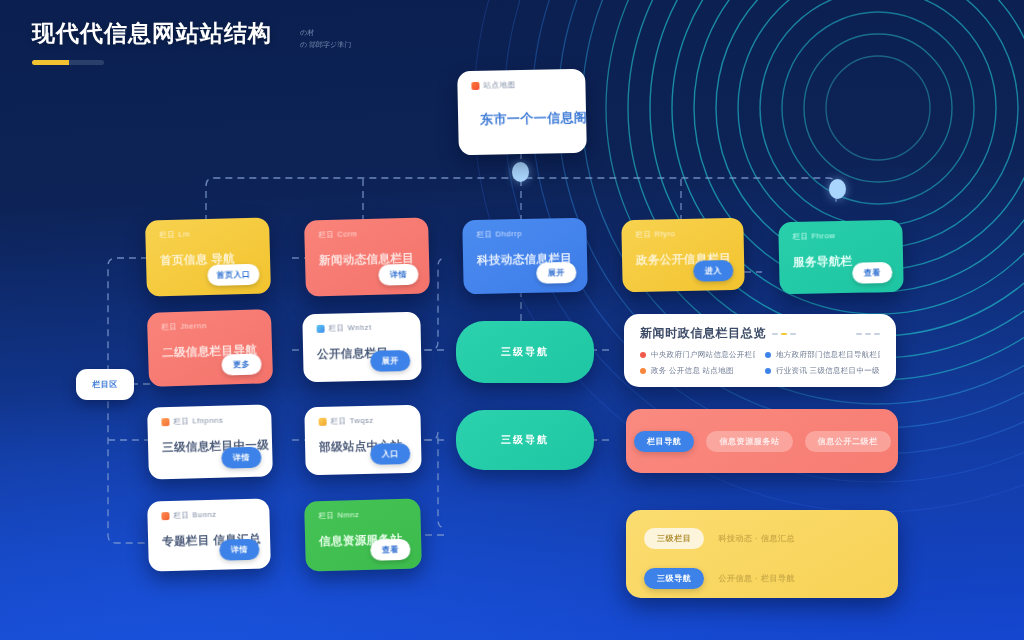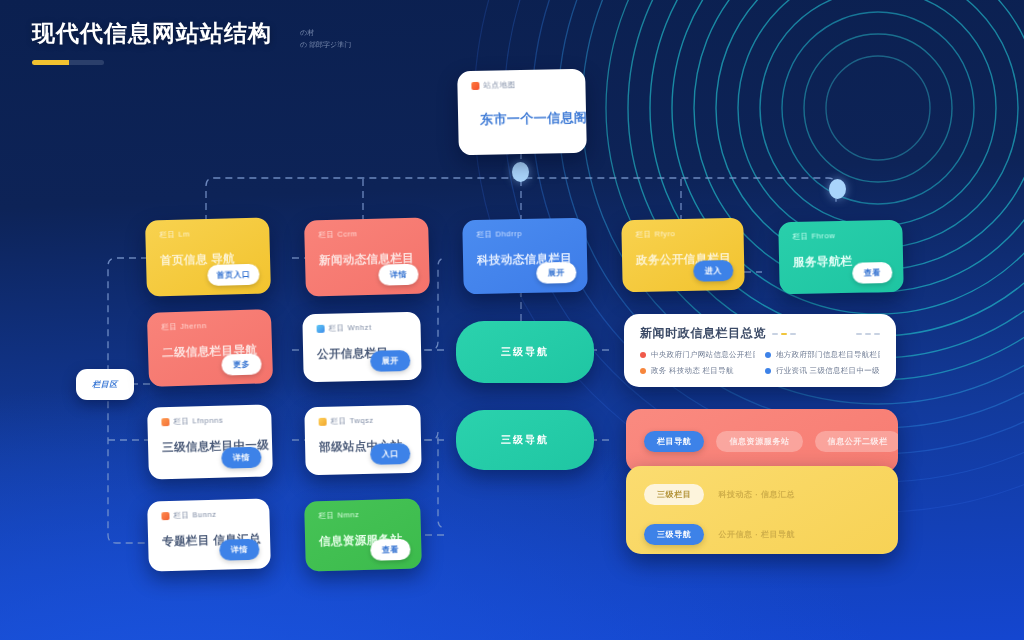--- a/index.html
+++ b/index.html
@@ -156,21 +156,20 @@
     border-radius: 11px;
     display:flex;
     align-items:center;
     justify-content:center;
     box-shadow: 0 5px 14px rgba(0,10,40,.4);
     font-size: 8px;
     font-weight: bold;
     color:#3f7bd6;
     filter: blur(.3px);
     letter-spacing:.5px;
-    font-style:italic;
   }
 
   
   .navpill {
     position: absolute;
     border-radius: 28px;
     background: linear-gradient(150deg,#2bd2ad,#1fc6a3);
     display:flex;
     align-items:center;
     justify-content:center;
@@ -230,26 +229,26 @@
 
   
   .tagpanel {
     position:absolute;
     border-radius: 15px;
     box-shadow: 0 9px 22px rgba(0,10,40,.45);
     box-sizing:border-box;
     overflow:hidden;
   }
   .tp-red { background: linear-gradient(150deg,#fa8a80,#f77c72); }
-  .tp-yellow { background: linear-gradient(150deg,#fbdc70,#f7d255); }
+  .tp-yellow { background: linear-gradient(150deg,#fbdc70,#f7d255); margin-top: 44px; }
   .tagrow {
     display:flex;
     align-items:center;
     gap:12px;
-    padding: 0 18px;
+    padding: 0 8px;
     height: 100%;
   }
   .tag {
     height: 21px;
     border-radius: 11px;
     display:flex;
     align-items:center;
     justify-content:center;
     font-size:8px;
     font-weight:bold;
@@ -461,21 +460,21 @@
       <div class="panel-item">
         <span class="bullet" style="background:#f05a4a;"></span>
         <span>中央政府门户网站信息公开栏目导航</span>
       </div>
       <div class="panel-item">
         <span class="bullet" style="background:#3d82e8;"></span>
         <span>地方政府部门信息栏目导航栏目</span>
       </div>
       <div class="panel-item">
         <span class="bullet" style="background:#f7863c;"></span>
-        <span>政务 科技动态 栏目导航</span>
+        <span>政务 公开信息 站点地图</span>
       </div>
       <div class="panel-item">
         <span class="bullet" style="background:#3d82e8;"></span>
         <span>行业资讯 三级信息栏目中一级</span>
       </div>
     </div>
   </div>
 
   <div class="tagpanel tp-red" style="left:626px; top:409px; width:272px; height:64px;">
     <div class="tagrow">

